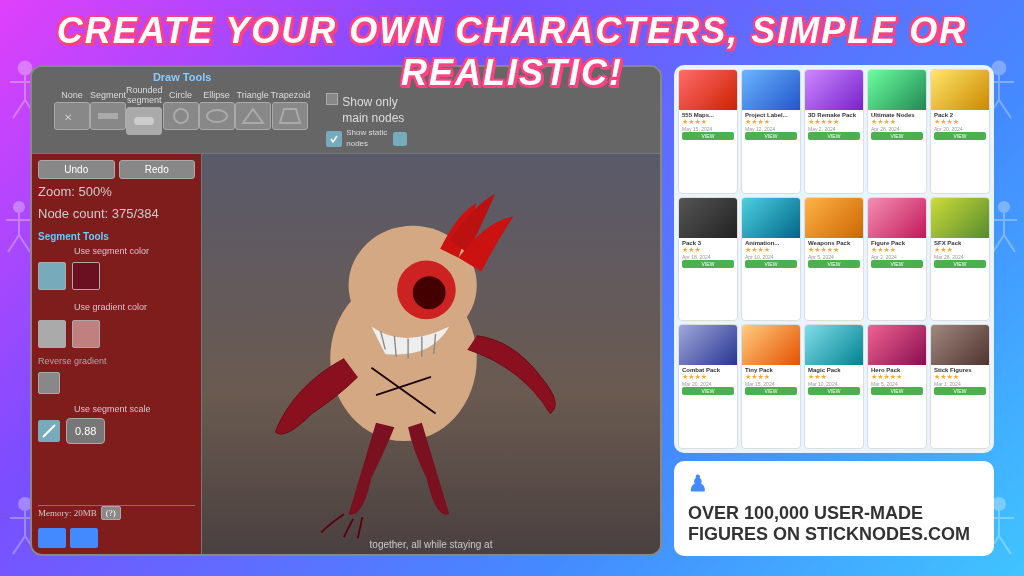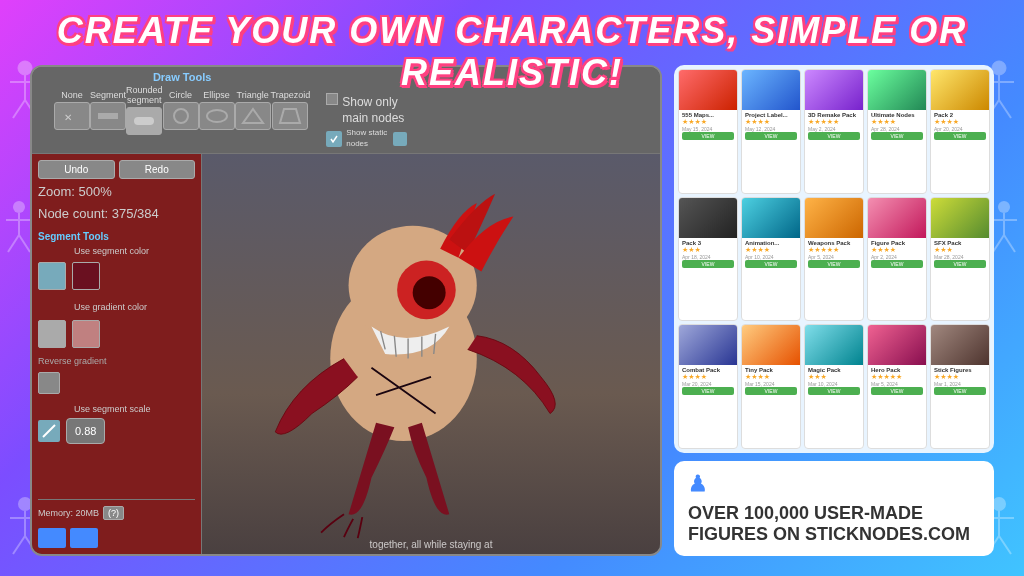--- a/index.html
+++ b/index.html
@@ -258,22 +258,22 @@
       padding: 6px 8px;
       color: #fff;
       font-size: 11px;
     }
 
     .memory-bar {
       margin-top: auto;
       display: flex;
       align-items: center;
       gap: 4px;
-      padding-top: 6px;
       border-top: 1px solid #777;
+      font-family: Liberation Serif, serif;
     }
     .memory-text {
       color: #ccc;
       font-size: 9px;
     }
     .help-btn {
       background: #888;
       border: 1px solid #aaa;
       border-radius: 2px;
       color: #fff;

